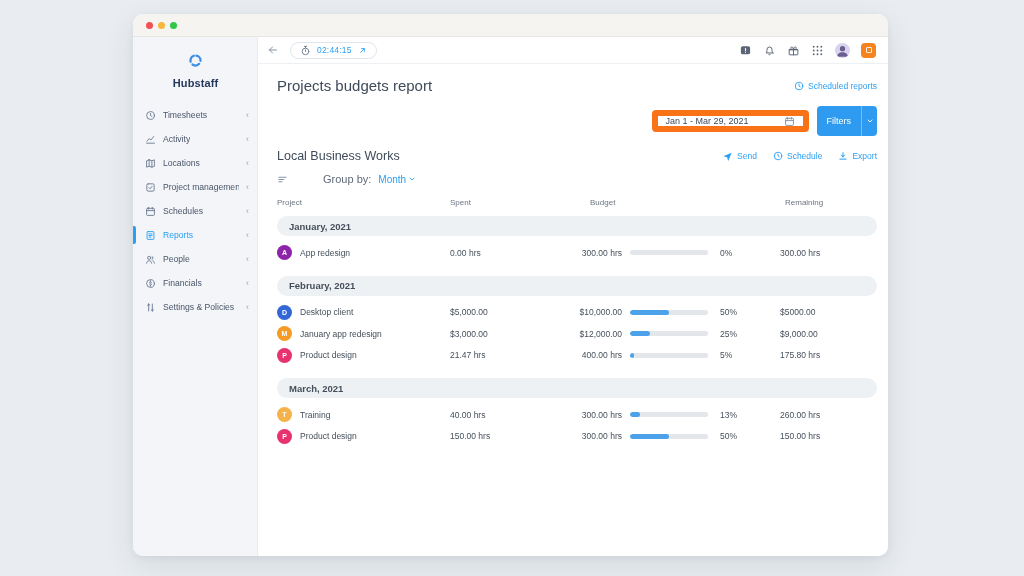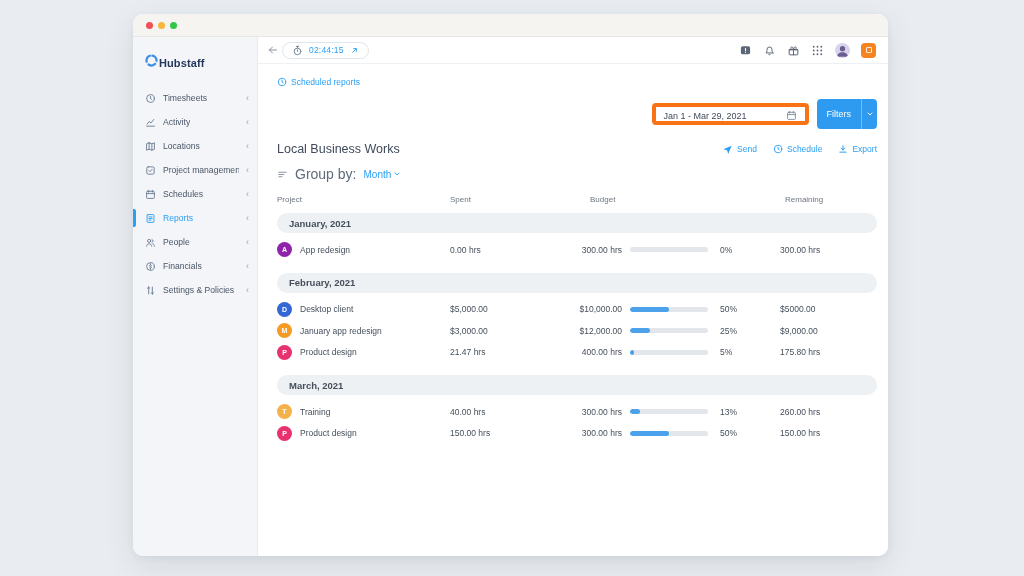--- a/index.html
+++ b/index.html
@@ -12,66 +12,66 @@
   
   .titlebar { height:23px; background:#f5f4f1; border-bottom:1px solid #e9e7e4; display:flex; align-items:center; padding-left:13px; flex:none; }
   .lights { display:flex; gap:5px; }
   .light { width:7px; height:7px; border-radius:50%; }
   .light.red{background:#f25056;} .light.yellow{background:#f5b73d;} .light.green{background:#33c748;}
 
   .win-body { flex:1; display:flex; min-height:0; }
 
   
   .sidebar { width:125px; flex:none; background:#f3f5f8; border-right:1px solid #e8ecef; padding-top:10px; position:relative; }
-  .brand { display:flex; align-items:center; padding:6px 10px 14px 11px; }
+  .brand { display:flex; align-items:center; gap:5px; padding:6px 10px 14px 11px;flex-direction:column; }
   .brand-name { font-size:11px; font-weight:700; color:#24365c; letter-spacing:.1px; }
   .nav-item { position:relative; display:flex; align-items:center; gap:7px; height:24px; padding:0 8px 0 12px; cursor:pointer; color:#4a5568; }
   .nav-item .ico { width:11px; height:11px; color:#6b7c93; flex:none; display:flex; align-items:center; }
   .nav-item .lbl { font-size:8.6px; white-space:nowrap; overflow:hidden; }
   .nav-item .chev { margin-left:auto; font-size:9px; color:#9aa7b6; }
   .nav-item.active { color:#2a9ff4; }
   .nav-item.active .ico { color:#2a9ff4; }
   .nav-item.active::before { content:""; position:absolute; left:0; top:3px; bottom:3px; width:3px; background:#2a9ff4; border-radius:0 2px 2px 0; }
 
   
   .main { flex:1; display:flex; flex-direction:column; min-width:0; background:#fff; }
-  .topbar { height:27px; flex:none; border-bottom:1px solid #eef1f4; display:flex; align-items:center; padding:0 12px 0 6px; }
+  .topbar { height:27px; flex:none; border-bottom:1px solid #eef1f4; display:flex; align-items:center; padding:0 12px 0 6px; gap:8px; }
   .back-btn { color:#8795a5; width:18px; height:18px; display:flex; align-items:center; justify-content:center; cursor:pointer; }
   .timer-pill { display:flex; align-items:center; gap:6px; border:1px solid #dfe5ec; border-radius:12px; height:17px; padding:0 9px; cursor:pointer; }
   .timer-pill .ico { color:#6b7c93; display:flex; }
   .timer-text { font-size:8.5px; color:#2a9ff4; letter-spacing:.2px; }
   .timer-pill .open-ico { color:#2a9ff4; display:flex; }
   .top-icons { margin-left:auto; display:flex; align-items:center; gap:11px; }
   .top-ico { color:#5a6575; display:flex; cursor:pointer; }
   .avatar { width:15px; height:15px; border-radius:50%; background:#d8d3ee; overflow:hidden; display:flex; cursor:pointer; }
   .org-badge { width:15px; height:15px; border-radius:4px; background:#f5831f; display:flex; align-items:center; justify-content:center; cursor:pointer; }
   .org-badge i { display:block; width:6px; height:6px; border:1.2px solid rgba(255,255,255,.85); border-radius:1px; }
 
   .content { flex:1; padding:13px 11px 0 19px; overflow:hidden; }
 
   .title-row { display:flex; align-items:center; justify-content:space-between; margin-bottom:12px; }
   .page-title { font-size:15px; font-weight:500; color:#3f4a5a; }
   .blue-link { display:flex; align-items:center; gap:4px; color:#2a9ff4; font-size:8.5px; font-weight:500; cursor:pointer; }
   .blue-link .ico { display:flex; }
 
   .controls-row { display:flex; align-items:center; justify-content:flex-end; gap:8px; margin-bottom:13px; }
-  .date-input { width:157px; height:22px; border:4px solid #f97316; border-radius:4px; background:#fff; display:flex; align-items:flex-end; padding:0 8px; cursor:pointer; }
+  .date-input { width:157px; height:22px; border:6px solid #f97316; border-radius:4px; background:#fff; display:flex; align-items:flex-start; padding:0 8px; cursor:pointer; }
   .date-text { font-size:9px; color:#3f4a5a; }
   .date-input .ico { margin-left:auto; color:#7f8da0; display:flex; }
   .filters-btn { height:30px; display:flex; border-radius:4px; overflow:hidden; cursor:pointer; }
   .filters-main { background:#2e9bf0; color:#fff; font-size:9px; font-weight:500; display:flex; align-items:center; padding:0 10px; }
   .filters-caret { background:#2e9bf0; border-left:1px solid rgba(255,255,255,.35); width:16px; display:flex; align-items:center; justify-content:center; color:#fff; }
 
   .section-row { display:flex; align-items:center; justify-content:space-between; margin-bottom:10px; }
   .section-title { font-size:12.5px; font-weight:500; color:#3f4a5a; }
   .section-actions { display:flex; align-items:center; gap:16px; }
 
   .groupby-row { display:flex; align-items:center; gap:7px; margin-bottom:13px; }
   .groupby-row .ico { color:#8795a5; display:flex; cursor:pointer; }
-  .groupby-label { font-size:14px; color:#5f6b7a; }
+  .groupby-label { font-size:11px; color:#5f6b7a;margin-left:28px; }
   .groupby-value { font-size:10px; color:#2a9ff4; display:flex; align-items:center; gap:2px; cursor:pointer; }
 
   .tbl { width:600px; }
   .tbl-head { display:grid; grid-template-columns:173px 110px 225px auto; margin-bottom:9px; }
   .tbl-head span { font-size:8px; color:#6b7580; }
   .tbl-head .h-budget { padding-left:30px; }
 
   .group-band { height:20px; background:#eef1f4; border-radius:10px; display:flex; align-items:center; padding:0 12px; margin-bottom:6px; }
   .group-band span { font-size:9.5px; font-weight:600; color:#454f5b; }
   .group + .group { margin-top:12px; }
@@ -270,20 +270,21 @@
           </span>
           <span class="org-badge">
               <i></i>
             </span>
         </div>
       </div>
 
       <div class="content">
 
         <div class="title-row">
+          <div class="page-title">Projects budgets report</div>
           <div class="blue-link">
             <span class="ico">
               <svg width="10" height="10" viewBox="0 0 24 24" fill="none" stroke="currentColor" stroke-width="2.2" stroke-linecap="round">
                   <circle cx="12" cy="12" r="9"></circle>
                   <path d="M12 7.5V12l3 2"></path>
                 </svg>
             </span>
             <span>Scheduled reports</span>
           </div>
         </div>

